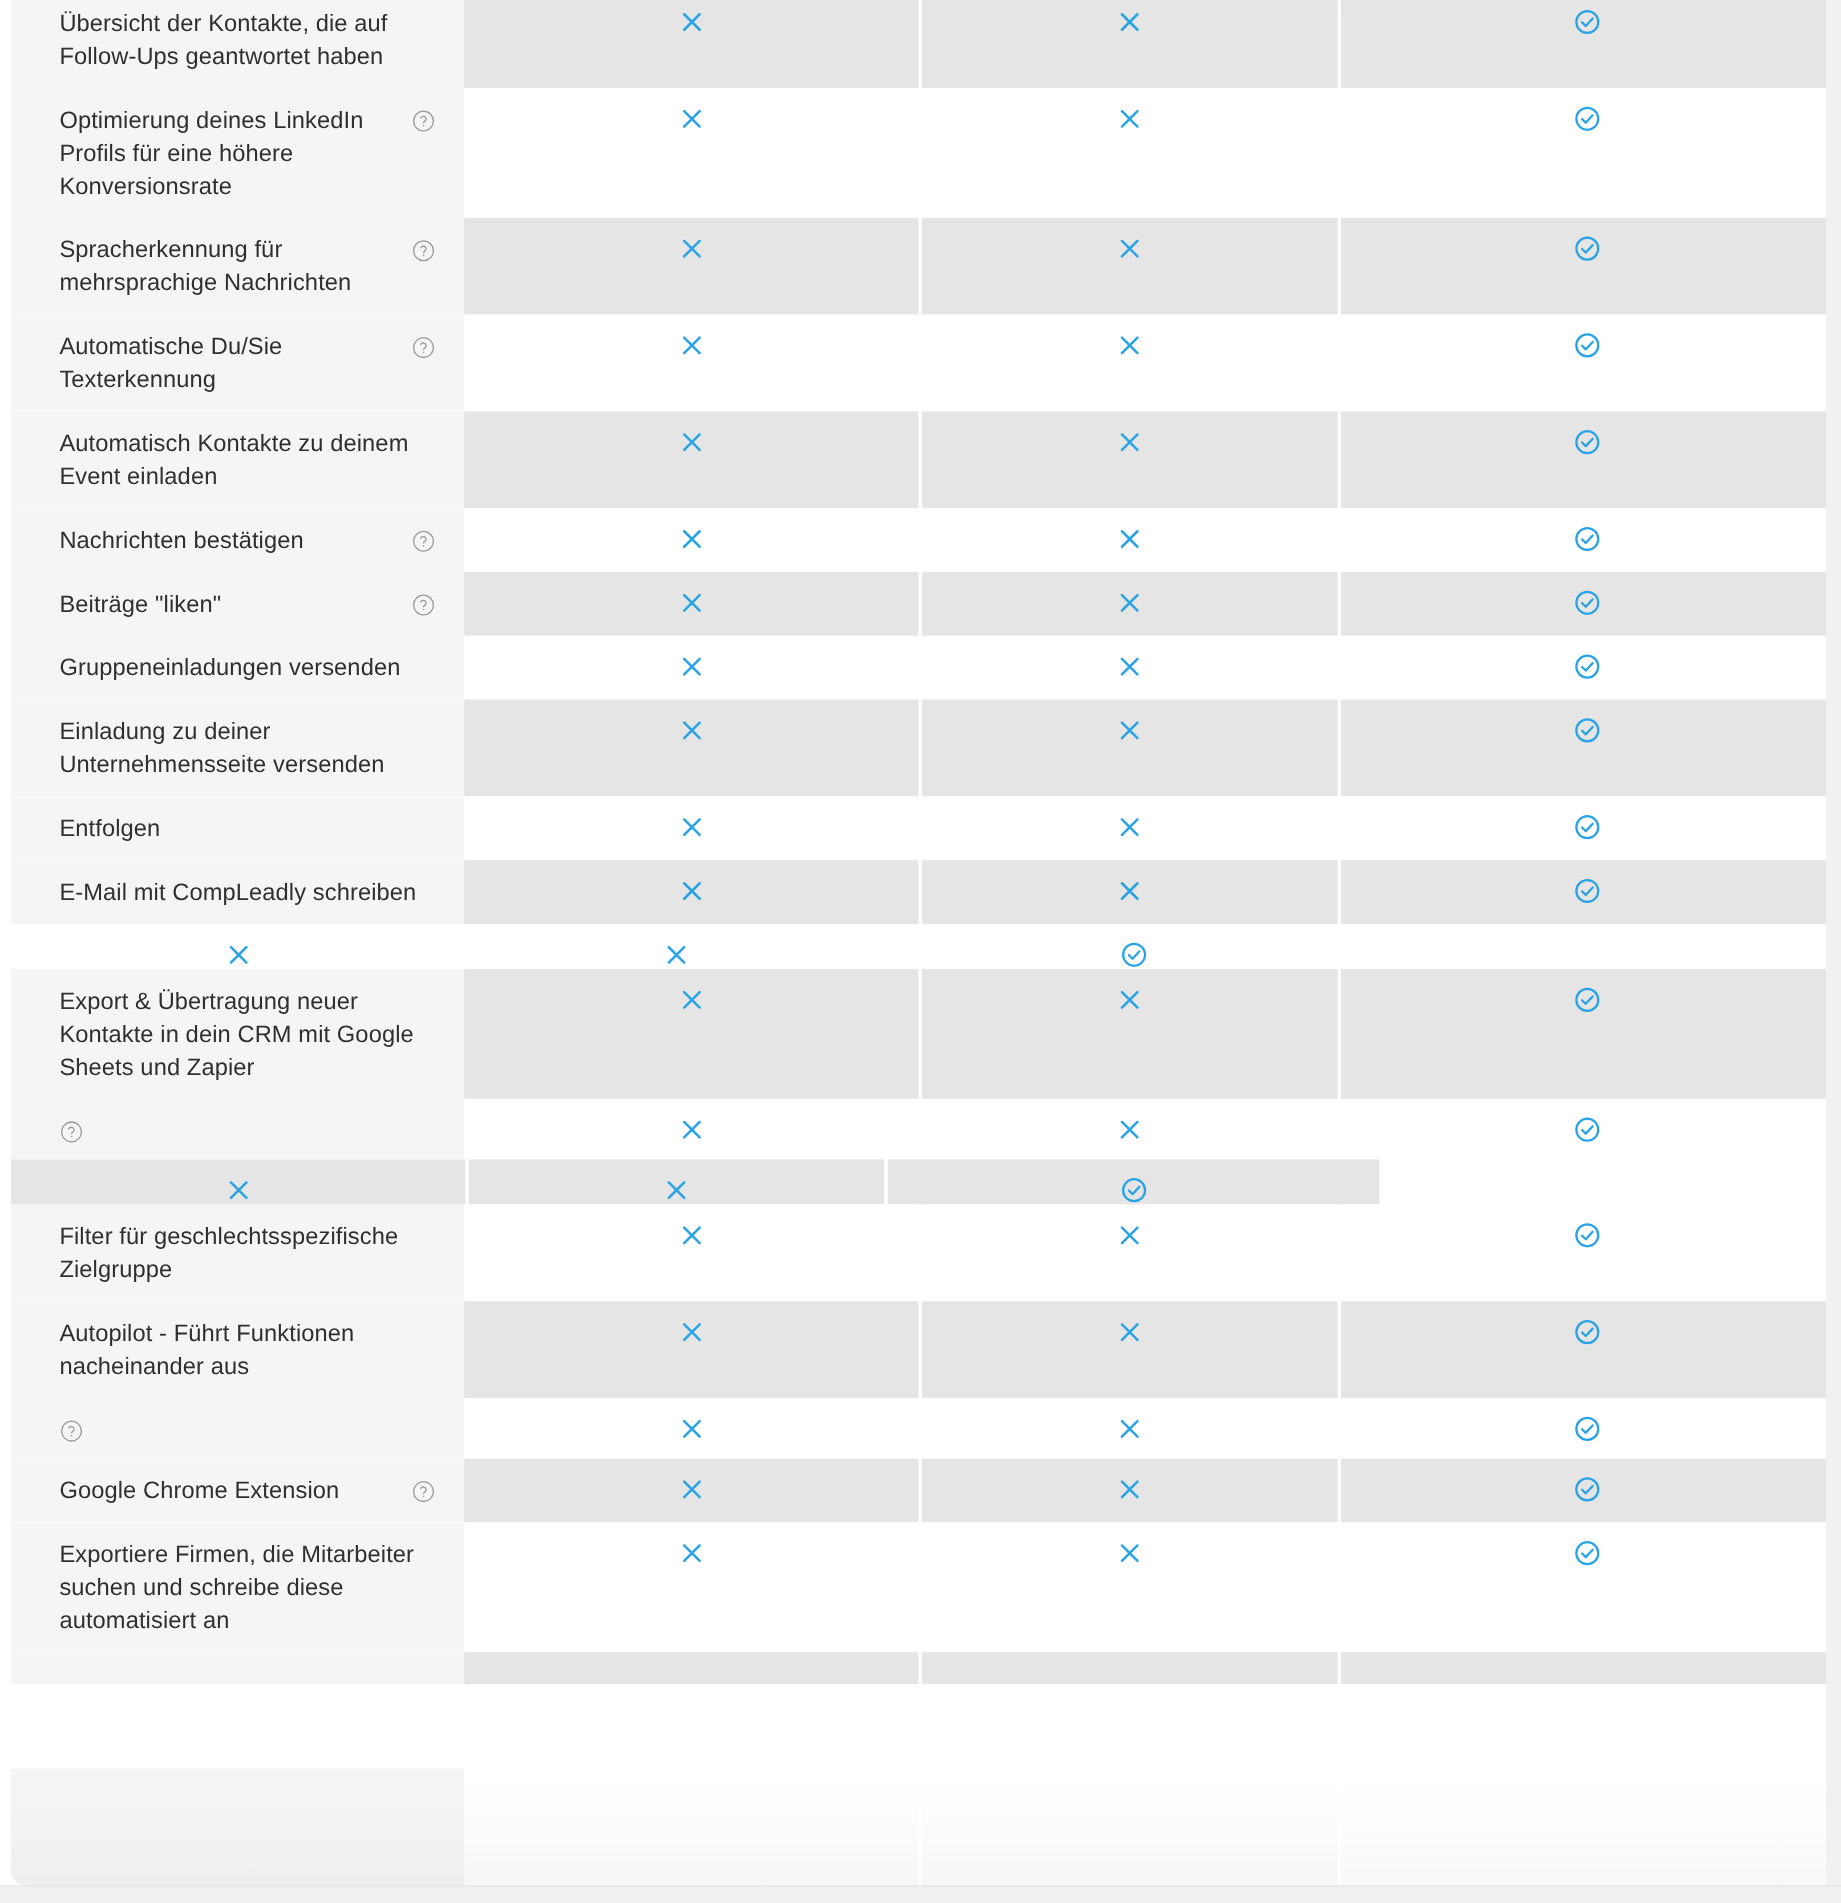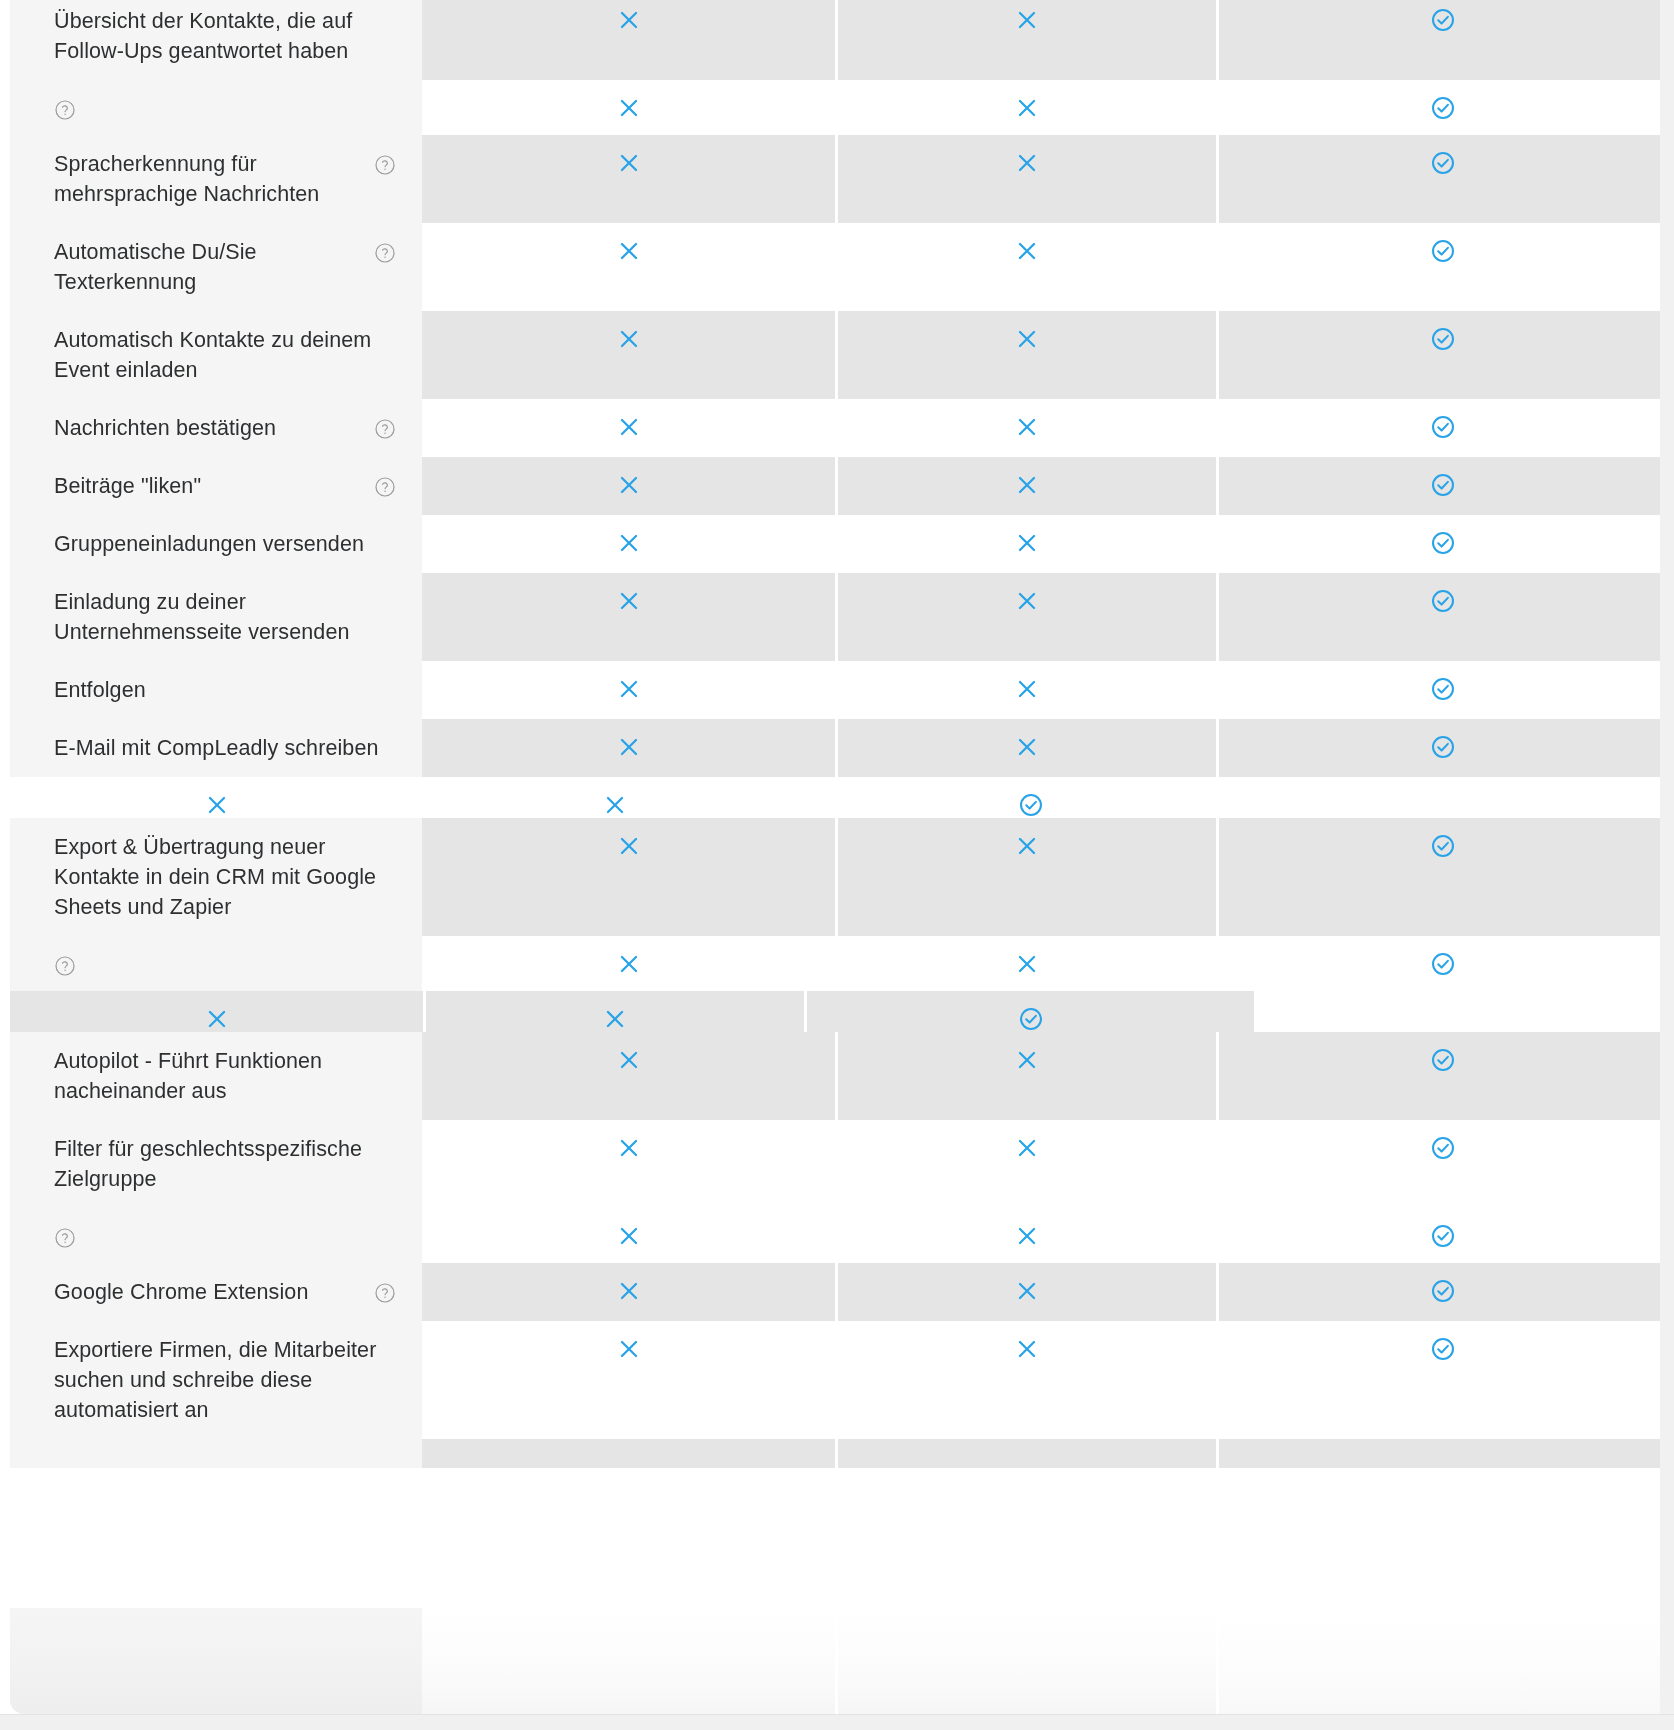--- a/index.html
+++ b/index.html
@@ -172,20 +172,21 @@
           <span>
             <svg class="icon-check" viewBox="0 0 24 24" fill="none" stroke="#29a3e8" stroke-width="1.9">
               <circle cx="12" cy="12" r="9.2"></circle>
               <path d="M7.6 12.3 L10.7 15.3 L16.5 9.1" stroke-linecap="round" stroke-linejoin="round"></path>
             </svg>
           </span>
         </div>
       </div>
       <div class="cmp-row">
         <div class="feat-cell">
+          <span class="feat-text">Optimierung deines LinkedIn Profils für eine höhere Konversionsrate</span>
           <span class="help-icon">
             <svg viewBox="0 0 22 22" fill="none" stroke="#9a9a9a" stroke-width="1.2">
               <circle cx="11" cy="11" r="9"></circle>
               <path d="M8.5 8.2 a2.6 2.6 0 0 1 4.9 1.1 c0 1.6 -2.1 1.9 -2.3 3.3" stroke-linecap="round"></path>
               <circle cx="11.05" cy="15.2" r="0.75" fill="#9a9a9a" stroke="none"></circle>
             </svg>
           </span>
         </div>
         <div class="val-cell val-a plain">
           <span>
@@ -618,70 +619,70 @@
           <span>
             <svg class="icon-check" viewBox="0 0 24 24" fill="none" stroke="#29a3e8" stroke-width="1.9">
               <circle cx="12" cy="12" r="9.2"></circle>
               <path d="M7.6 12.3 L10.7 15.3 L16.5 9.1" stroke-linecap="round" stroke-linejoin="round"></path>
             </svg>
           </span>
         </div>
       </div>
       <div class="cmp-row">
         <div class="feat-cell">
+          <span class="feat-text">Filter für geschlechtsspezifische Zielgruppe</span>
+          <span class="help-spacer"></span>
+        </div>
+        <div class="val-cell val-a plain">
+          <span>
+            <svg class="icon-x" viewBox="0 0 24 24" fill="none" stroke="#29a3e8" stroke-width="2.1" stroke-linecap="round">
+              <path d="M5.5 5.5 L18.5 18.5 M18.5 5.5 L5.5 18.5"></path>
+            </svg>
+          </span>
+        </div>
+        <div class="col-gap"></div>
+        <div class="val-cell val-b plain">
+          <span>
+            <svg class="icon-x" viewBox="0 0 24 24" fill="none" stroke="#29a3e8" stroke-width="2.1" stroke-linecap="round">
+              <path d="M5.5 5.5 L18.5 18.5 M18.5 5.5 L5.5 18.5"></path>
+            </svg>
+          </span>
+        </div>
+        <div class="col-gap"></div>
+        <div class="val-cell val-c plain">
+          <span>
+            <svg class="icon-check" viewBox="0 0 24 24" fill="none" stroke="#29a3e8" stroke-width="1.9">
+              <circle cx="12" cy="12" r="9.2"></circle>
+              <path d="M7.6 12.3 L10.7 15.3 L16.5 9.1" stroke-linecap="round" stroke-linejoin="round"></path>
+            </svg>
+          </span>
+        </div>
+      </div>
+      <div class="cmp-row">
+        <div class="feat-cell">
           <span class="feat-text">Autopilot - Führt Funktionen nacheinander aus</span>
           <span class="help-spacer"></span>
         </div>
         <div class="val-cell val-a shade">
           <span>
             <svg class="icon-x" viewBox="0 0 24 24" fill="none" stroke="#29a3e8" stroke-width="2.1" stroke-linecap="round">
               <path d="M5.5 5.5 L18.5 18.5 M18.5 5.5 L5.5 18.5"></path>
             </svg>
           </span>
         </div>
         <div class="col-gap"></div>
         <div class="val-cell val-b shade">
           <span>
             <svg class="icon-x" viewBox="0 0 24 24" fill="none" stroke="#29a3e8" stroke-width="2.1" stroke-linecap="round">
               <path d="M5.5 5.5 L18.5 18.5 M18.5 5.5 L5.5 18.5"></path>
             </svg>
           </span>
         </div>
         <div class="col-gap"></div>
         <div class="val-cell val-c shade">
-          <span>
-            <svg class="icon-check" viewBox="0 0 24 24" fill="none" stroke="#29a3e8" stroke-width="1.9">
-              <circle cx="12" cy="12" r="9.2"></circle>
-              <path d="M7.6 12.3 L10.7 15.3 L16.5 9.1" stroke-linecap="round" stroke-linejoin="round"></path>
-            </svg>
-          </span>
-        </div>
-      </div>
-      <div class="cmp-row">
-        <div class="feat-cell">
-          <span class="feat-text">Filter für geschlechtsspezifische Zielgruppe</span>
-          <span class="help-spacer"></span>
-        </div>
-        <div class="val-cell val-a plain">
-          <span>
-            <svg class="icon-x" viewBox="0 0 24 24" fill="none" stroke="#29a3e8" stroke-width="2.1" stroke-linecap="round">
-              <path d="M5.5 5.5 L18.5 18.5 M18.5 5.5 L5.5 18.5"></path>
-            </svg>
-          </span>
-        </div>
-        <div class="col-gap"></div>
-        <div class="val-cell val-b plain">
-          <span>
-            <svg class="icon-x" viewBox="0 0 24 24" fill="none" stroke="#29a3e8" stroke-width="2.1" stroke-linecap="round">
-              <path d="M5.5 5.5 L18.5 18.5 M18.5 5.5 L5.5 18.5"></path>
-            </svg>
-          </span>
-        </div>
-        <div class="col-gap"></div>
-        <div class="val-cell val-c plain">
           <span>
             <svg class="icon-check" viewBox="0 0 24 24" fill="none" stroke="#29a3e8" stroke-width="1.9">
               <circle cx="12" cy="12" r="9.2"></circle>
               <path d="M7.6 12.3 L10.7 15.3 L16.5 9.1" stroke-linecap="round" stroke-linejoin="round"></path>
             </svg>
           </span>
         </div>
       </div>
       <div class="cmp-row">
         <div class="feat-cell">

